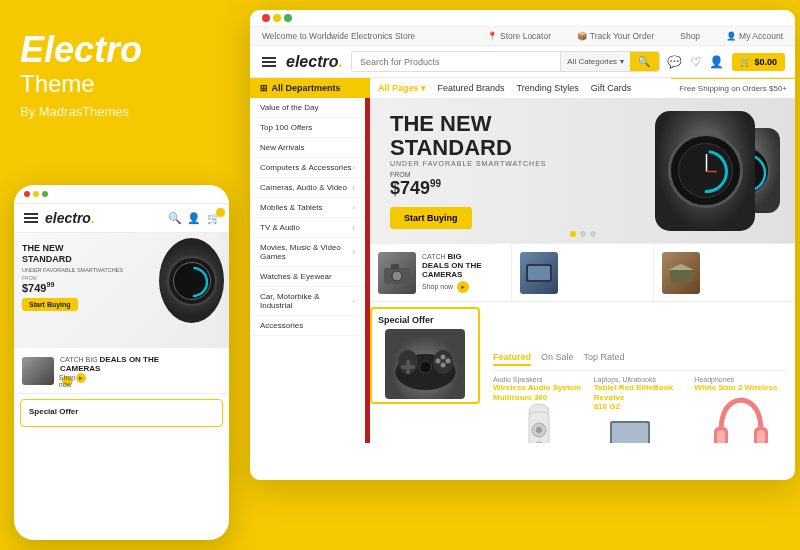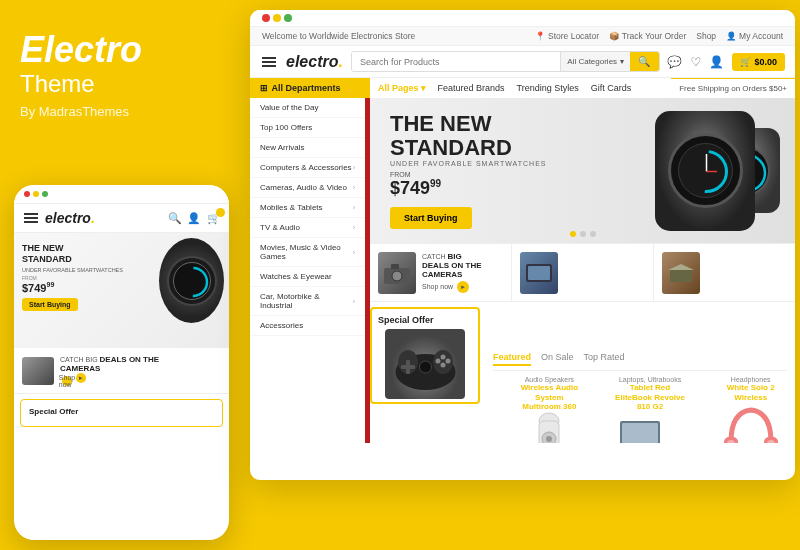--- a/index.html
+++ b/index.html
@@ -216,21 +216,21 @@
       background: #f8f8f8;
       padding: 4px 12px;
       display: flex;
       align-items: center;
       justify-content: space-between;
       border-bottom: 1px solid #eee;
       font-size: 8.5px;
       color: #666;
     }
     .dt-nav-left { display: flex; gap: 12px; align-items: center; }
-    .dt-nav-right { display: flex; gap: 10px; align-items: center; }
+    .dt-nav-right { display: flex; gap: 26px; align-items: center; }
 
     
     .dt-header {
       background: #fff;
       padding: 5px 10px;
       display: flex;
       align-items: center;
       gap: 8px;
       border-bottom: 1px solid #eee;
     }
@@ -569,22 +569,21 @@
       border-bottom: 2px solid #f5c800;
       font-weight: bold;
     }
 
     .dt-products {
       display: flex;
       gap: 8px;
     }
     .dt-product {
       flex: 1;
-      text-align: center;
-      margin-left: 20px;
+      text-align: left;
     }
     .dt-product-cat {
       font-size: 7px;
       color: #888;
     }
     .dt-product-name {
       font-size: 8px;
       font-weight: 700;
       color: #f5c800;
       line-height: 1.2;

